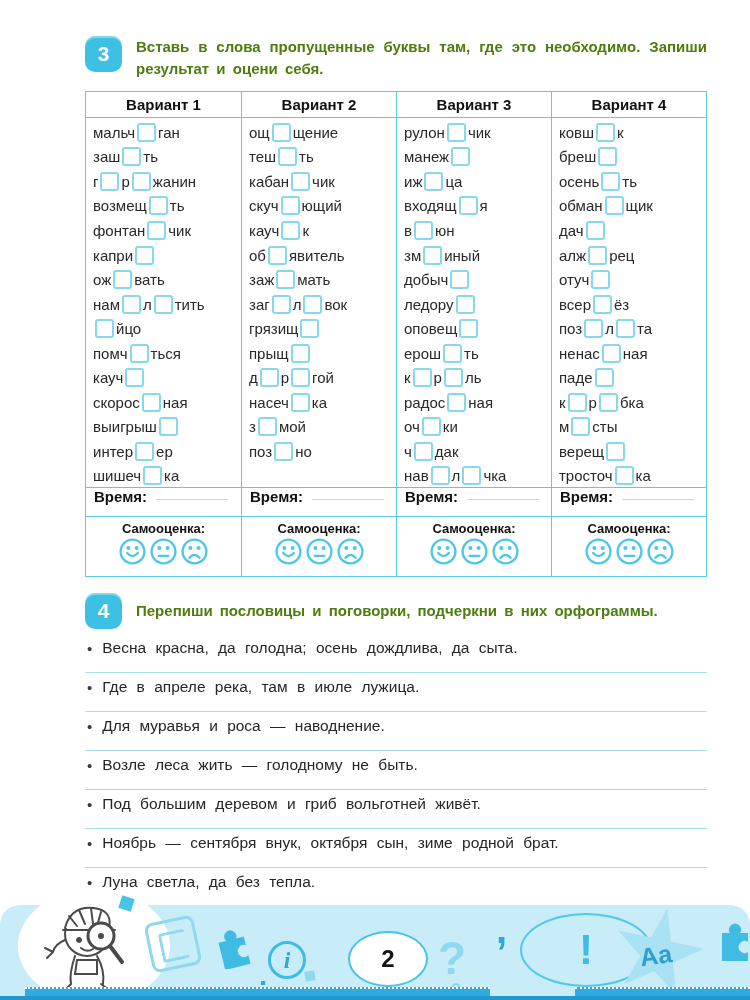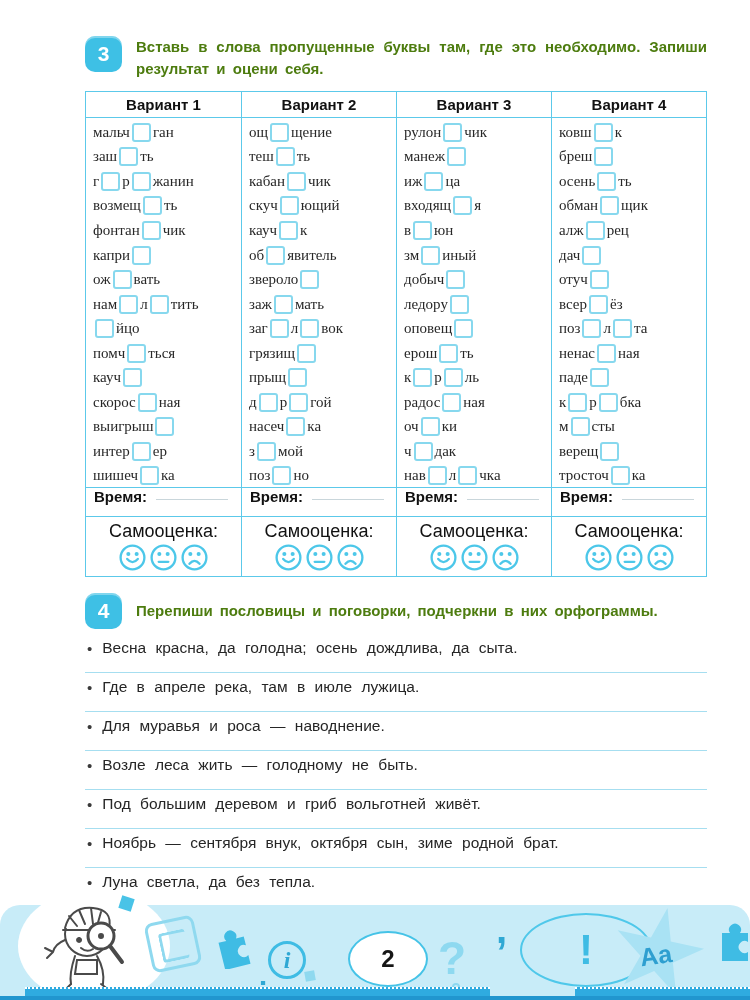--- a/index.html
+++ b/index.html
@@ -17,28 +17,28 @@
            text-align:justify; word-spacing:3px; }
 
   
   .vtable { margin-top:11px; display:grid; grid-template-columns:repeat(4,1fr);
             grid-template-rows:26px 369px 30px 59px; border:1.6px solid #5cc9ea; }
   .cell { border-left:1.6px solid #5cc9ea; }
   .cell.first { border-left:none; }
   .vhead { border-bottom:1.6px solid #5cc9ea; display:flex; align-items:center; justify-content:center;
            font-weight:bold; font-size:15px; color:#111; }
   .vwords { padding:2px 2px 0 7px; overflow:hidden; }
-  .word-row { height:24.55px; display:flex; align-items:center; font-size:15px; color:#282828; white-space:nowrap;font-family:Liberation Serif, serif; }
+  .word-row { height:24.55px; display:flex; align-items:center; font-size:15px; color:#282828; white-space:nowrap; }
   .letter-box { flex:0 0 auto; width:19px; height:19px; border:2px solid #87d8ee; border-radius:3px;
                 background:#ffffff; margin:0 2px; }
   .vtime { border-top:1.6px solid #5cc9ea; border-bottom:1.6px solid #5cc9ea;
            display:flex; padding-left:8px; font-weight:bold; font-size:15px; color:#111; }
   .time-line { display:inline-block; width:72px; border-bottom:1.8px solid #c9d6db; margin-left:9px; height:12px; }
   .vassess { text-align:center; padding-top:4px; }
-  .vassess .lbl { font-weight:normal; font-size:18px; color:#111; }
+  .vassess .lbl { font-weight:bold; font-size:13px; color:#111; }
   .smileys { display:flex; justify-content:center; gap:2px; margin-top:1px; }
   .smileys svg { display:block; }
 
   
   .task4 { margin-top:16px; }
   .proverbs { margin-top:10px; }
   .proverb-item { height:39px; }
   .proverb-row { display:flex; align-items:flex-start; gap:10px; font-size:15.5px; color:#262626;
                  word-spacing:5px; padding-left:2px; }
   .bullet { color:#3a3a3a; font-size:15px; line-height:20px; }
@@ -199,24 +199,20 @@
             <span>кауч</span>
             <span class="letter-box"></span>
             <span>к</span>
           </div>
           <div class="word-row">
             <span>об</span>
             <span class="letter-box"></span>
             <span>явитель</span>
           </div>
           <div class="word-row">
-            <span>звероло</span>
-            <span class="letter-box"></span>
-          </div>
-          <div class="word-row">
             <span>заж</span>
             <span class="letter-box"></span>
             <span>мать</span>
           </div>
           <div class="word-row">
             <span>заг</span>
             <span class="letter-box"></span>
             <span>л</span>
             <span class="letter-box"></span>
             <span>вок</span>
@@ -343,27 +339,27 @@
             <span>осень</span>
             <span class="letter-box"></span>
             <span>ть</span>
           </div>
           <div class="word-row">
             <span>обман</span>
             <span class="letter-box"></span>
             <span>щик</span>
           </div>
           <div class="word-row">
+            <span>дач</span>
+            <span class="letter-box"></span>
+          </div>
+          <div class="word-row">
             <span>алж</span>
             <span class="letter-box"></span>
             <span>рец</span>
-          </div>
-          <div class="word-row">
-            <span>дач</span>
-            <span class="letter-box"></span>
           </div>
           <div class="word-row">
             <span>отуч</span>
             <span class="letter-box"></span>
           </div>
           <div class="word-row">
             <span>всер</span>
             <span class="letter-box"></span>
             <span>ёз</span>
           </div>

